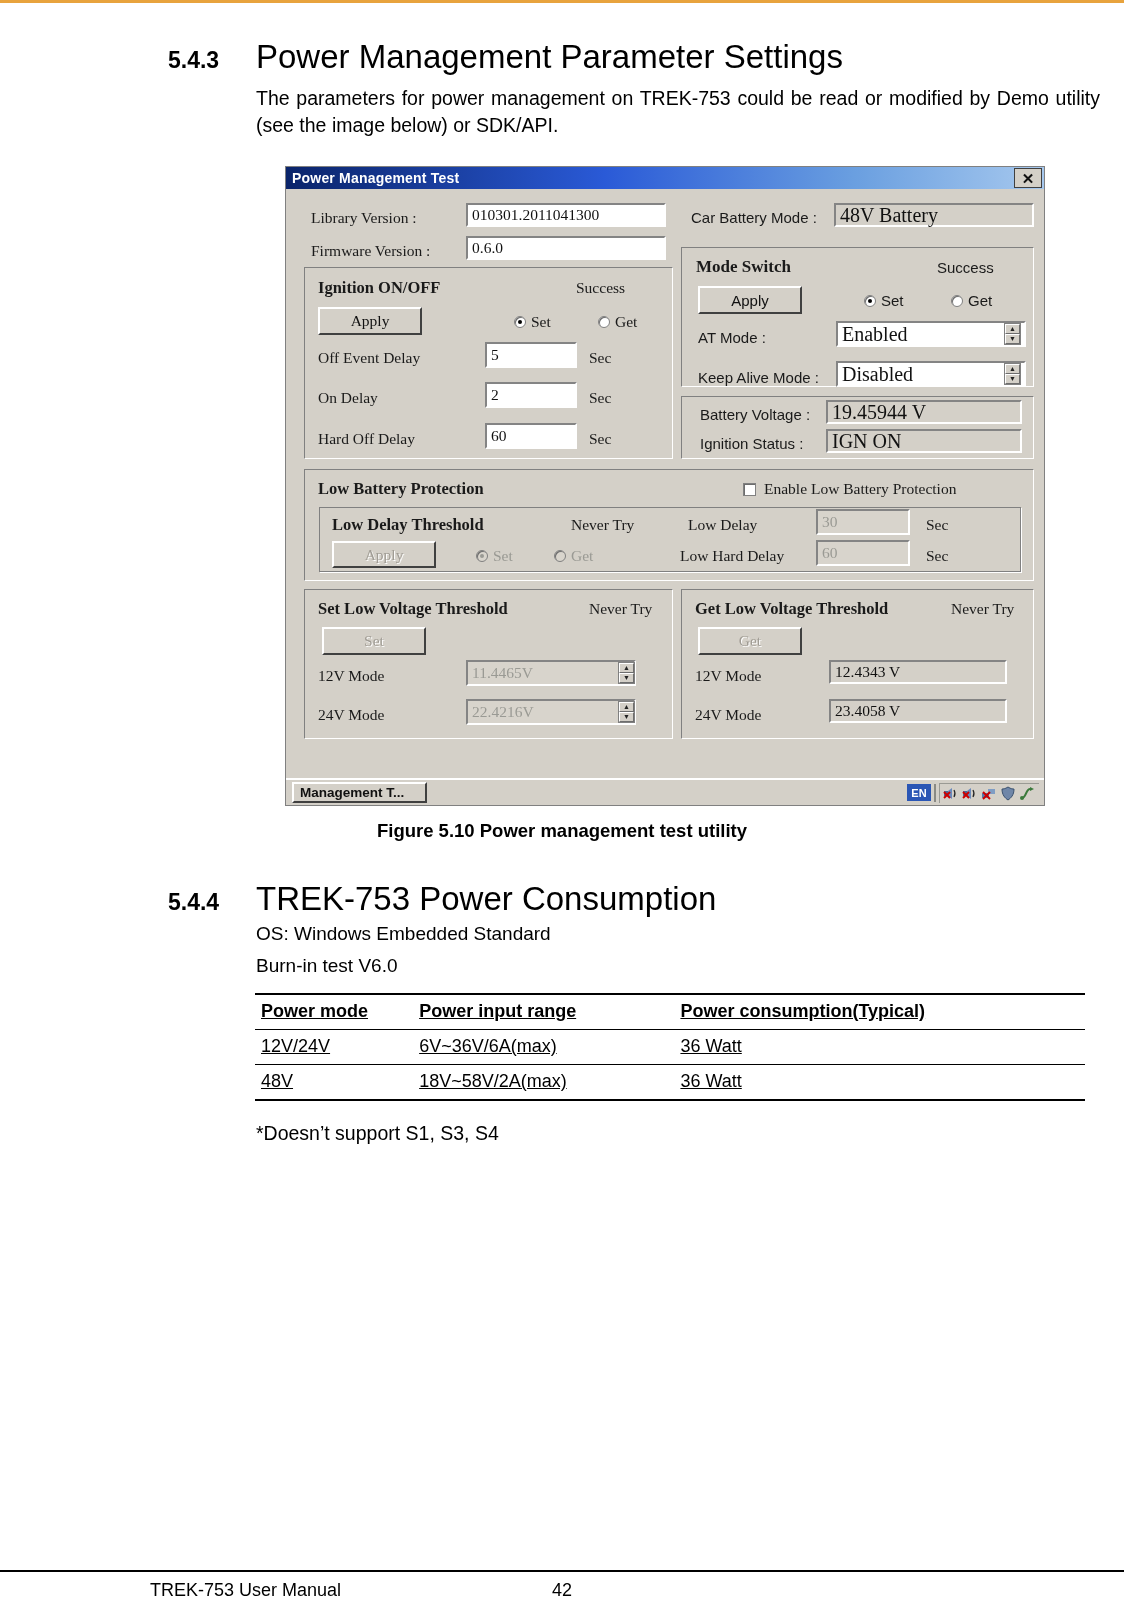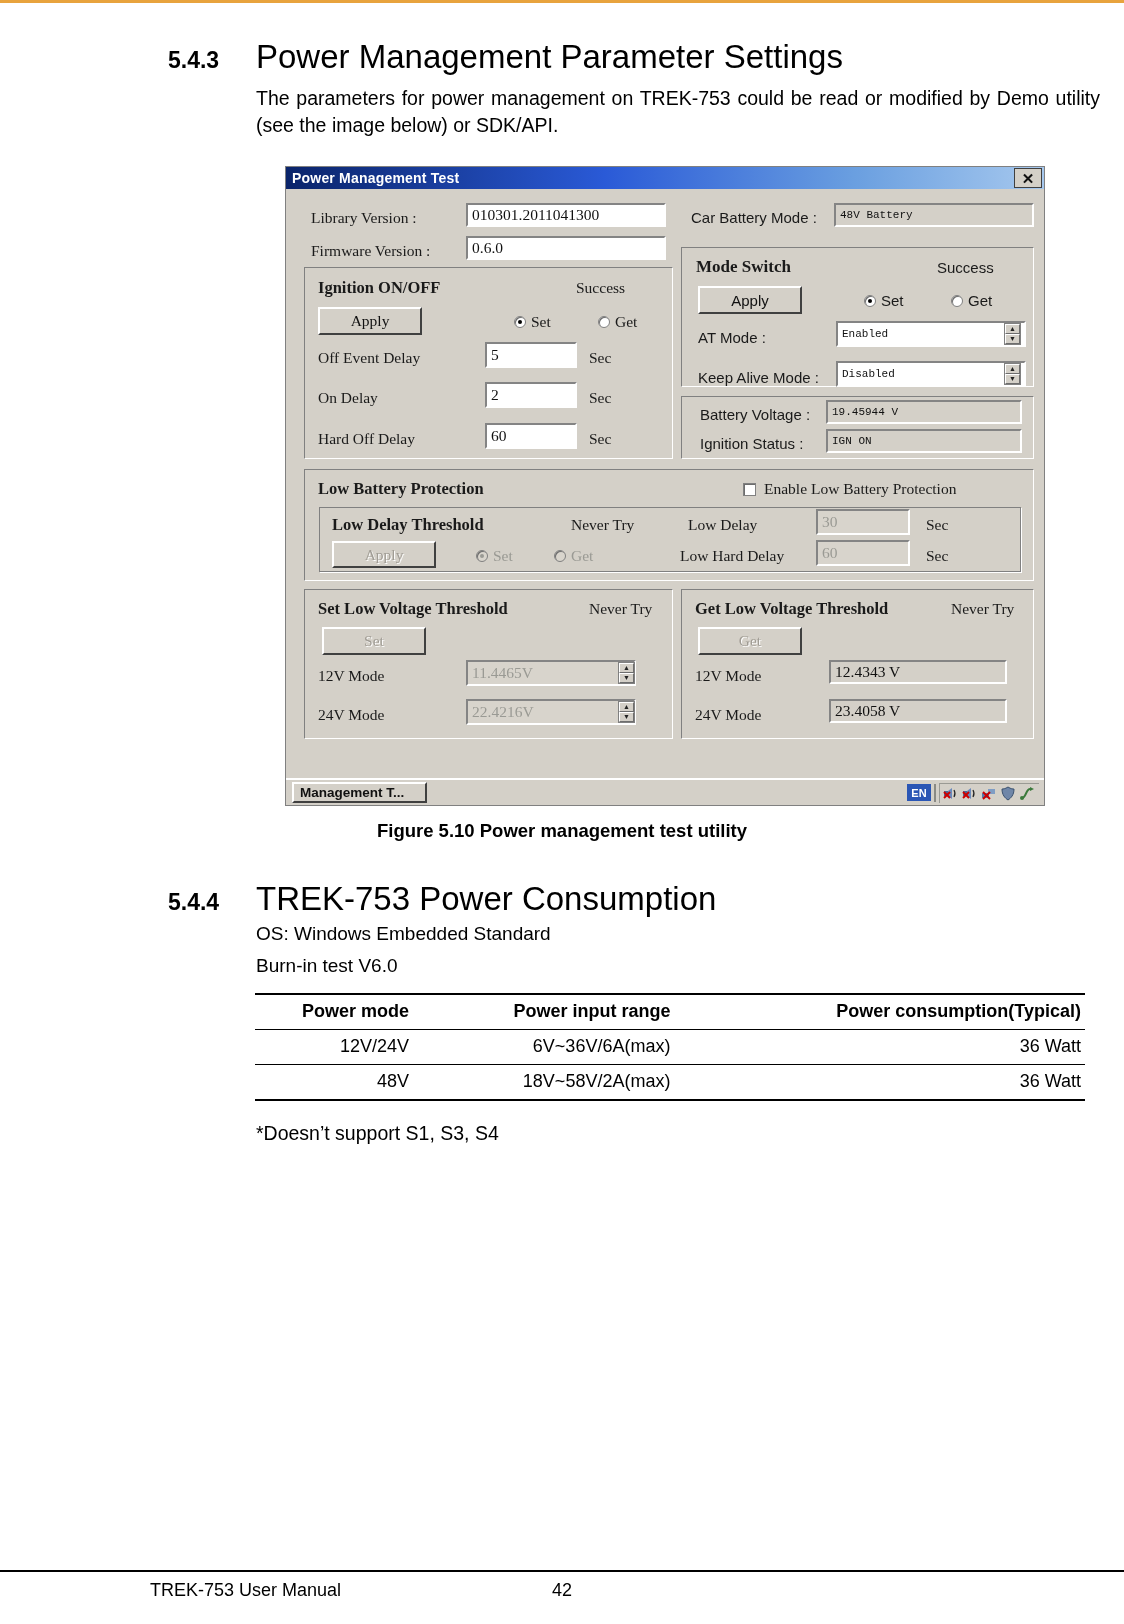--- a/index.html
+++ b/index.html
@@ -14,21 +14,21 @@
   
   .sec-head{position:absolute;display:flex;align-items:baseline;}
   .sec-num{font-weight:bold;font-size:23px;width:88px;}
   .sec-title{font-weight:normal;font-size:33px;}
   .body-par{position:absolute;font-size:19.5px;line-height:27px;text-align:justify;}
   .plain{position:absolute;font-size:19px;}
   .fig-cap{position:absolute;width:1124px;text-align:center;font-weight:bold;font-size:18.5px;}
 
   
   .tbl{position:absolute;border-collapse:collapse;}
-  .tbl td,.tbl th{text-align:right;font-size:18px;padding:6px 4px 7px 6px;font-weight:normal;}
+  .tbl td,.tbl th{text-align:left;font-size:18px;padding:6px 4px 7px 6px;font-weight:normal;text-decoration:underline;}
   .tbl th{font-weight:bold;}
   .tbl .c0{width:170px;}
   .tbl .c1{width:280px;}
   .tbl .c2{width:460px;margin-left:12px;}
   .rule-top td,.rule-top th{border-top:2px solid #000;}
   .rule-bot td,.rule-bot th{border-bottom:1px solid #000;}
   .rule-bot2 td{border-bottom:2px solid #000;}
 
   
   .foot-rule{position:absolute;left:0;top:1570px;width:1124px;height:2px;background:#000;}
@@ -59,21 +59,21 @@
   .bold{font-weight:bold;}
   .dim{color:#9a9a94;}
 
   .field{
     position:absolute;background:#fff;border:2px inset #808080;
     border-top:2px solid #848484;border-left:2px solid #848484;
     border-right:2px solid #ffffff;border-bottom:2px solid #ffffff;
     box-sizing:border-box;display:flex;align-items:center;padding-left:4px;
     font-family:"Liberation Serif",serif;font-size:15.5px;color:#111;
   }
-  .field.sans{font-family:Liberation Mono, monospace;font-size:11px;}
+  .field.sans{font-family:Liberation Serif, serif;font-size:20px;}
   .field.flat{background:#d4d0c8;}
   .field.grey{background:#d8d4cc;color:#9a9a94;}
 
   .btn{
     position:absolute;background:#d4d0c8;
     border-top:2px solid #ffffff;border-left:2px solid #ffffff;
     border-right:2px solid #404040;border-bottom:2px solid #404040;
     box-sizing:border-box;display:flex;align-items:center;justify-content:center;
     font-family:"Liberation Serif",serif;font-size:15.5px;color:#111;
   }

